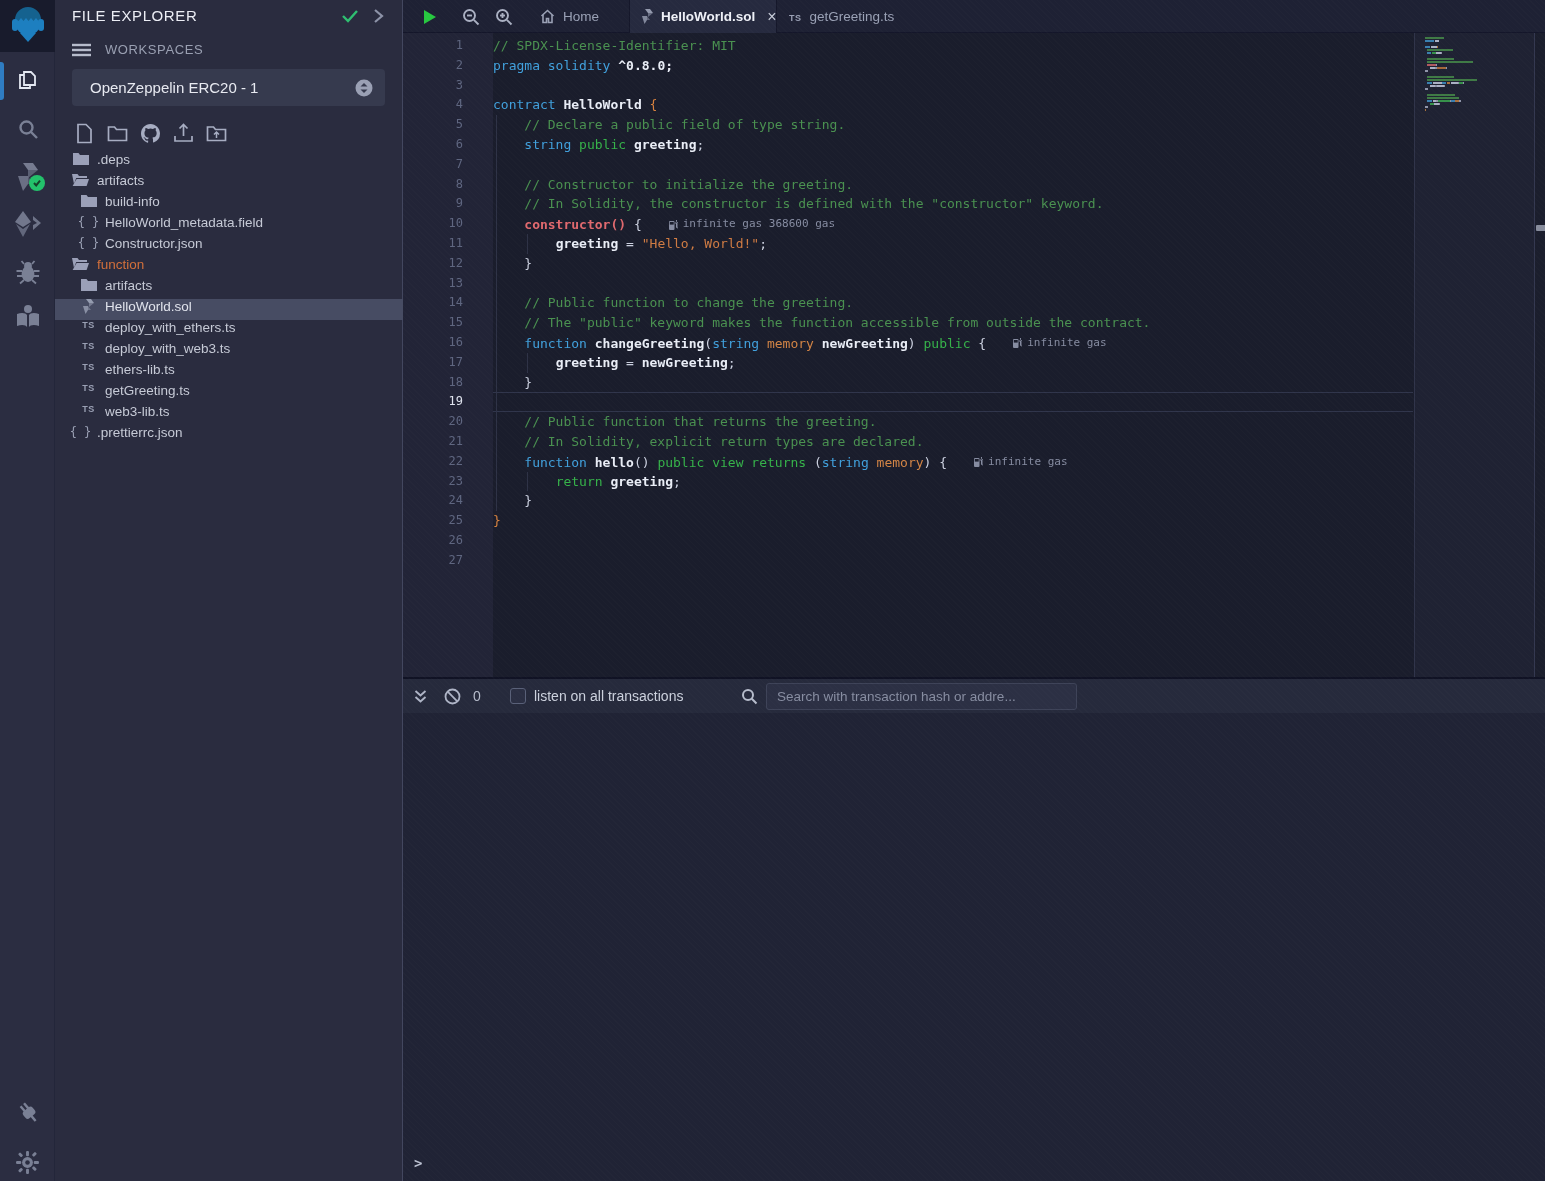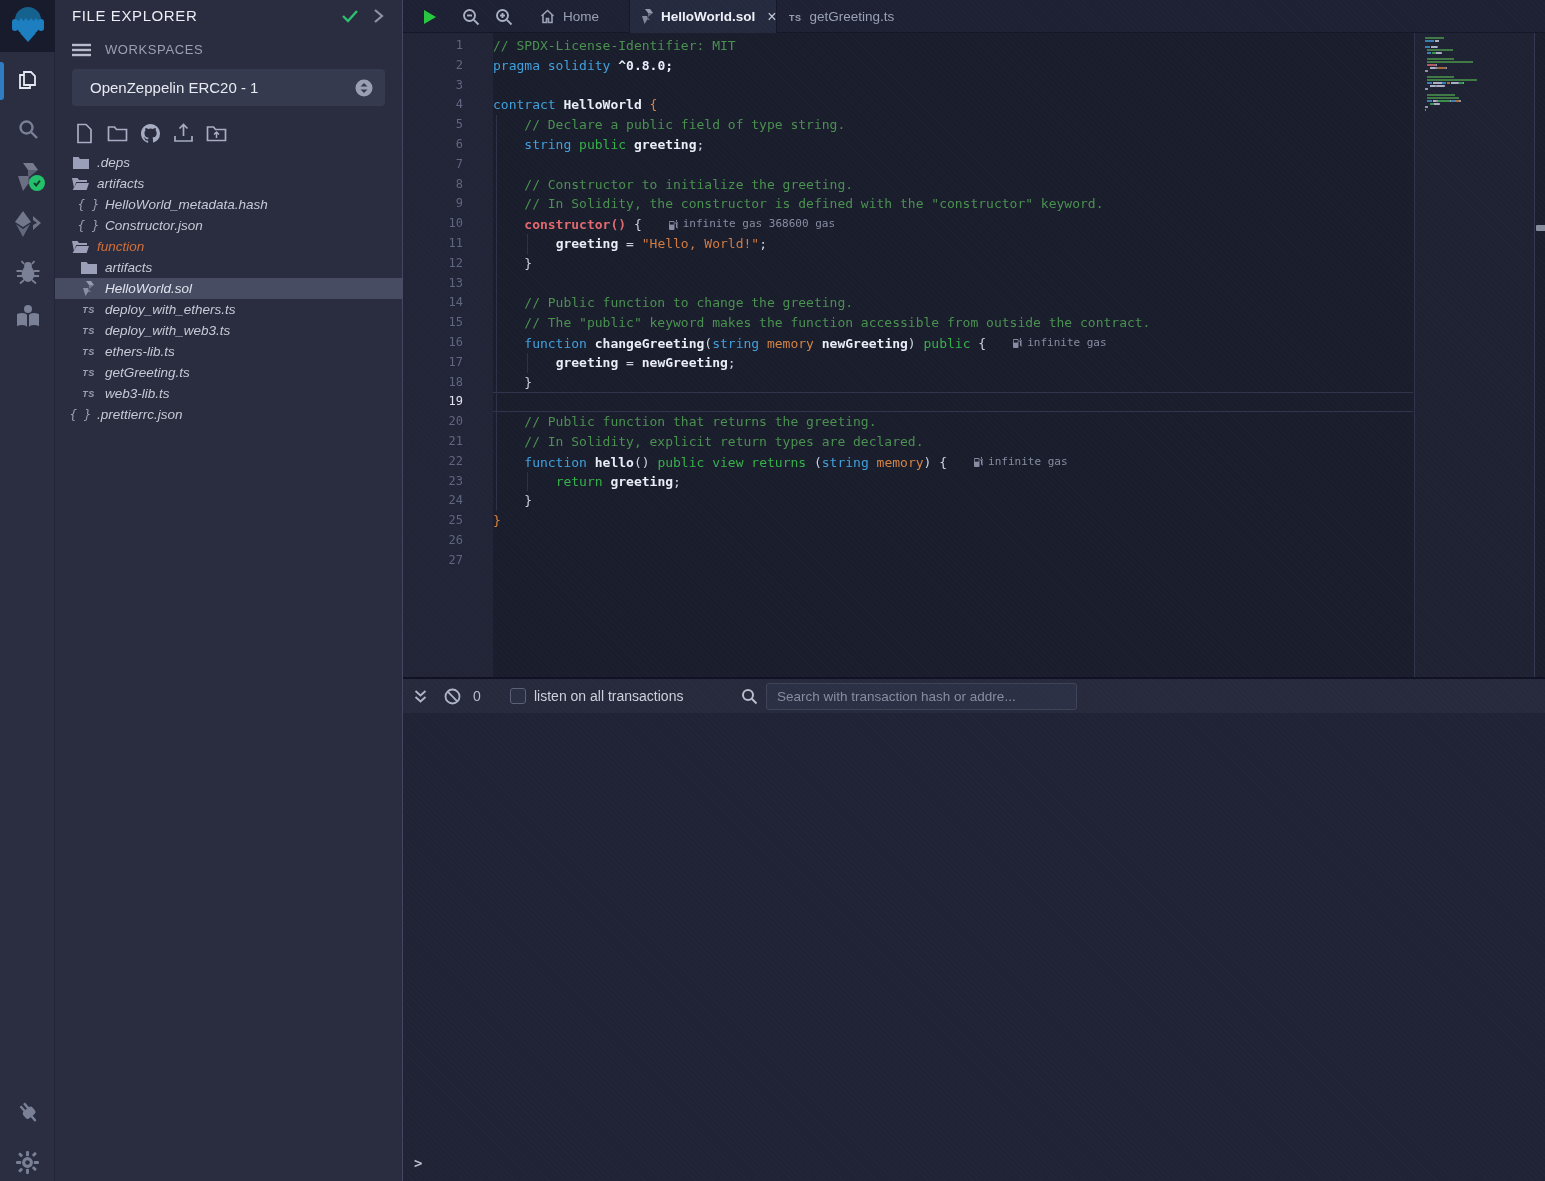--- a/index.html
+++ b/index.html
@@ -33,22 +33,22 @@
   .ws-row { position:absolute; left:17px; top:42px; display:flex; align-items:center; gap:14px; }
   .ws-label { font-size:13px; color:#9aa0b2; letter-spacing:.6px; }
   .ws-select { position:absolute; left:17px; top:69px; width:313px; height:37px; background:#363a4e;
     border-radius:4px; display:flex; align-items:center; padding:0 12px 0 18px; cursor:pointer; }
   .ws-select-text { flex:1; font-size:15px; color:#e8eaf1; }
   .sp-toolbar { position:absolute; left:17px; top:121px; display:flex; gap:9px; }
   .sp-toolbar .tbi { width:24px; height:24px; display:flex; align-items:center; justify-content:center;
     color:#a7adc2; cursor:pointer; }
 
   .tree { position:absolute; left:0; top:152px; width:348px; }
-  .tree-row { position:relative; height:21px; display:flex; align-items:center; font-size:13.5px;
-    color:#c6cad6; cursor:pointer;font-style:italic; }
+  .tree-row { position:relative; height:21px; display:flex; font-size:13.5px;
+    color:#c6cad6; cursor:pointer; }
   .tree-row .ticon { width:17px; display:flex; justify-content:center; color:#9ba0b8; flex:none; }
   .tree-row.lvl0 { padding-left:17px; }
   .tree-row.lvl1 { padding-left:25px; }
   .tree-row .tlabel { margin-left:8px; white-space:nowrap; }
   .tree-row.accent .tlabel { color:#d2703b; }
   .tree-row.selected { background:#474c63; }
   .tree-row.selected .tlabel { color:#e0e3ec; }
   .ts-glyph { font-size:9px; font-weight:700; color:#9aa0b4; letter-spacing:.5px; }
   .json-glyph { font-size:12px; color:#9aa0b4; font-family:"DejaVu Sans Mono", monospace; }
 
@@ -287,23 +287,31 @@
         <span class="ticon">
           <svg width="17" height="13" viewBox="0 0 17 13" fill="#9ba0b8">
             <path d="M0 1 h5.5 l1.5 2 H15 v2 H4.2 L2 11 Z"></path>
             <path d="M4.6 6 H17 L14.6 13 H0.6 Z"></path>
           </svg>
         </span>
         <span class="tlabel">artifacts</span>
       </div>
       <div class="tree-row lvl1">
         <span class="ticon">
+          <svg width="16" height="13" viewBox="0 0 16 13" fill="#9ba0b8">
+            <path d="M0 1 h5.5 l1.5 2 H16 v10 H0 Z"></path>
+          </svg>
+        </span>
+        <span class="tlabel">build-info</span>
+      </div>
+      <div class="tree-row lvl1">
+        <span class="ticon">
           <span class="json-glyph">{ }</span>
         </span>
-        <span class="tlabel">HelloWorld_metadata.hash</span>
+        <span class="tlabel">HelloWorld_metadata.field</span>
       </div>
       <div class="tree-row lvl1">
         <span class="ticon">
           <span class="json-glyph">{ }</span>
         </span>
         <span class="tlabel">Constructor.json</span>
       </div>
       <div class="tree-row lvl0 accent">
         <span class="ticon">
           <svg width="17" height="13" viewBox="0 0 17 13" fill="#9ba0b8">

